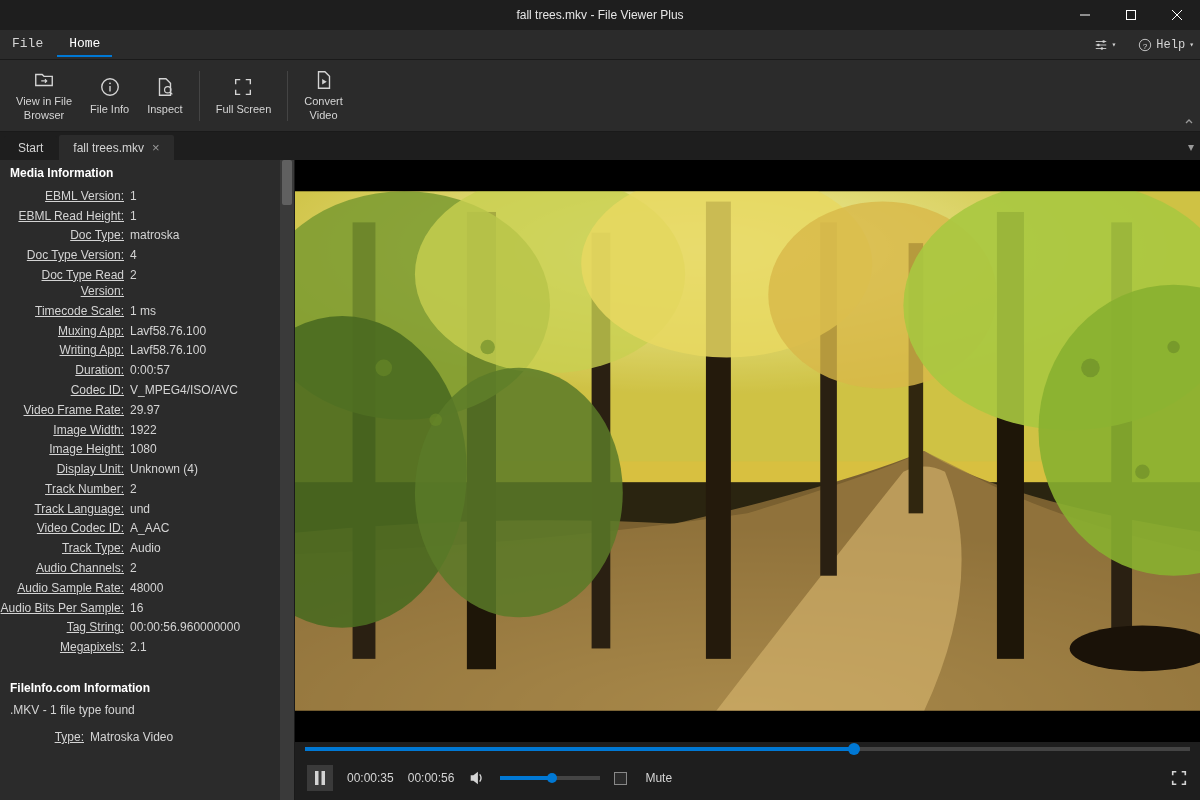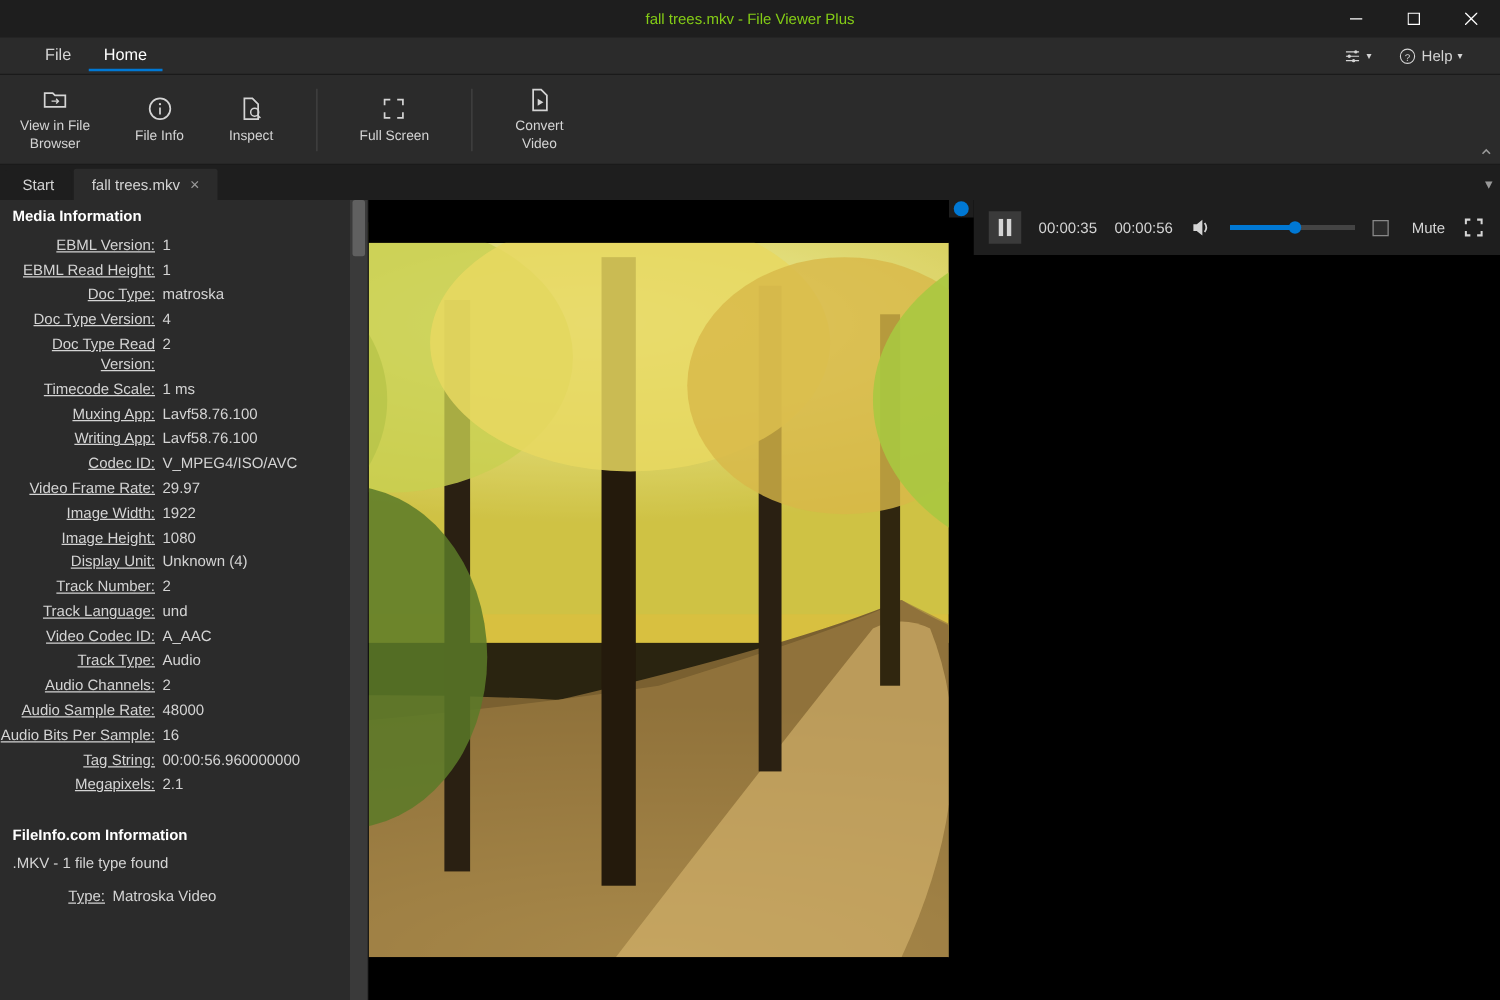--- a/index.html
+++ b/index.html
@@ -1,33 +1,33 @@
 <!DOCTYPE html>
 <html><head>
 <meta charset="utf-8">
 <style>
 * { margin: 0; padding: 0; box-sizing: border-box; }
 body { font-family: 'Segoe UI', Tahoma, sans-serif; background: #2b2b2b; color: #d4d4d4; width: 1200px; height: 800px; overflow: hidden; display: flex; flex-direction: column; font-size: 12px; }
 
 
 .titlebar { height: 30px; background: #1e1e1e; display: flex; align-items: center; justify-content: center; position: relative; }
-.titlebar-title { font-size: 12px; color: #84cc16; }
+.titlebar-title { font-size: 12px; color: #e5e5e5; }
 .titlebar-controls { position: absolute; right: 0; top: 0; display: flex; height: 30px; }
 .titlebar-btn { width: 46px; height: 30px; display: flex; align-items: center; justify-content: center; color: #fff; cursor: pointer; }
 
 
-.menubar { height: 30px; background: #2b2b2b; display: flex; align-items: center; padding: 0 24px; border-bottom: 1px solid #1a1a1a; }
+.menubar { height: 30px; background: #2b2b2b; display: flex; align-items: center; padding: 0 0; border-bottom: 1px solid #1a1a1a; font-family: Liberation Mono, monospace; }
 .menubar-left { display: flex; gap: 2px; }
 .menu-item { padding: 4px 12px; cursor: pointer; color: #d4d4d4; font-size: 13px; }
 .menu-item.active { border-bottom: 2px solid #0078d4; color: #fff; }
 .menubar-right { margin-left: auto; display: flex; gap: 10px; align-items: center; }
 .menu-icon-btn { display: flex; align-items: center; gap: 4px; cursor: pointer; color: #d4d4d4; padding: 2px 6px; }
 
 
-.toolbar { height: 72px; background: #2b2b2b; display: flex; align-items: center; padding: 4px 8px; gap: 20px; border-bottom: 1px solid #1a1a1a; position: relative; }
+.toolbar { height: 72px; background: #2b2b2b; display: flex; align-items: center; padding: 4px 8px; gap: 2px; border-bottom: 1px solid #1a1a1a; position: relative; }
 .tool-btn { display: flex; flex-direction: column; align-items: center; justify-content: center; padding: 4px 8px; cursor: pointer; min-width: 50px; height: 60px; gap: 4px; }
 .tool-icon { width: 24px; height: 24px; display: flex; align-items: center; justify-content: center; color: #d4d4d4; }
 .tool-label { font-size: 11px; color: #d4d4d4; text-align: center; line-height: 1.2; }
 .toolbar-collapse { position: absolute; right: 6px; bottom: 4px; cursor: pointer; color: #999; }
 
 
 .tabs { height: 28px; background: #1e1e1e; display: flex; align-items: flex-end; padding: 0 4px; position: relative; }
 .tab { padding: 5px 14px; background: #2b2b2b; color: #d4d4d4; cursor: pointer; margin-right: 2px; display: flex; align-items: center; gap: 8px; font-size: 12px; border-top-left-radius: 2px; border-top-right-radius: 2px; }
 .tab.inactive { background: #1e1e1e; }
 .tab-close { cursor: pointer; color: #999; font-size: 13px; }
@@ -41,21 +41,21 @@
 .sidebar-content { flex: 1; overflow-y: auto; padding-bottom: 20px; }
 .sidebar-scrollbar { width: 14px; background: #3a3a3a; position: relative; }
 .scrollbar-thumb { position: absolute; top: 0; left: 2px; right: 2px; height: 45px; background: #606060; border-radius: 2px; }
 .section-header { padding: 6px 10px; font-weight: 600; color: #fff; font-size: 12px; }
 .info-row { display: flex; padding: 1.8px 0; font-size: 12px; line-height: 1.35; }
 .info-label { width: 130px; text-align: right; padding-right: 6px; color: #d4d4d4; text-decoration: underline; }
 .info-value { color: #d4d4d4; }
 .spacer { height: 18px; }
 
 
-.video-area { flex: 1; background: #000; display: flex; flex-direction: row; position: relative; }
+.video-area { flex: 1; background: #000; display: flex; flex-direction: column; position: relative; }
 .video-frame { flex: 1; display: flex; align-items: center; justify-content: center; background: #000; overflow: hidden; position: relative; }
 .forest-scene { width: 100%; height: 100%; position: relative; }
 
 
 .progress-container { height: 14px; display: flex; align-items: center; padding: 0 10px; background: #1e1e1e; }
 .progress-bar { flex: 1; height: 4px; background: #444; position: relative; cursor: pointer; }
 .progress-fill { position: absolute; left: 0; top: 0; bottom: 0; width: 62%; background: #0078d4; }
 .progress-handle { position: absolute; left: 62%; top: 50%; transform: translate(-50%, -50%); width: 12px; height: 12px; background: #0078d4; border-radius: 50%; }
 
 .controls { height: 44px; background: #1e1e1e; display: flex; align-items: center; padding: 0 12px; gap: 14px; }
@@ -223,20 +223,24 @@
             <div class="info-label">Timecode Scale:</div>
             <div class="info-value">1 ms</div>
           </div>
           <div class="info-row">
             <div class="info-label">Muxing App:</div>
             <div class="info-value">Lavf58.76.100</div>
           </div>
           <div class="info-row">
             <div class="info-label">Writing App:</div>
             <div class="info-value">Lavf58.76.100</div>
+          </div>
+          <div class="info-row">
+            <div class="info-label">Duration:</div>
+            <div class="info-value">0:00:57</div>
           </div>
           <div class="info-row">
             <div class="info-label">Codec ID:</div>
             <div class="info-value">V_MPEG4/ISO/AVC</div>
           </div>
           <div class="info-row">
             <div class="info-label">Video Frame Rate:</div>
             <div class="info-value">29.97</div>
           </div>
           <div class="info-row">

